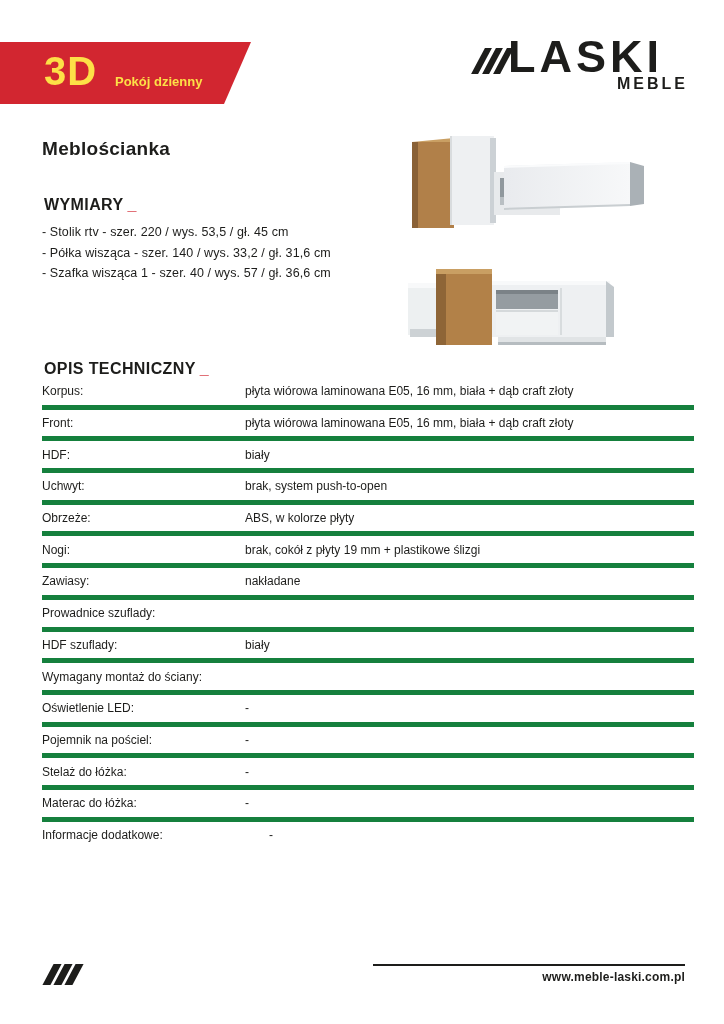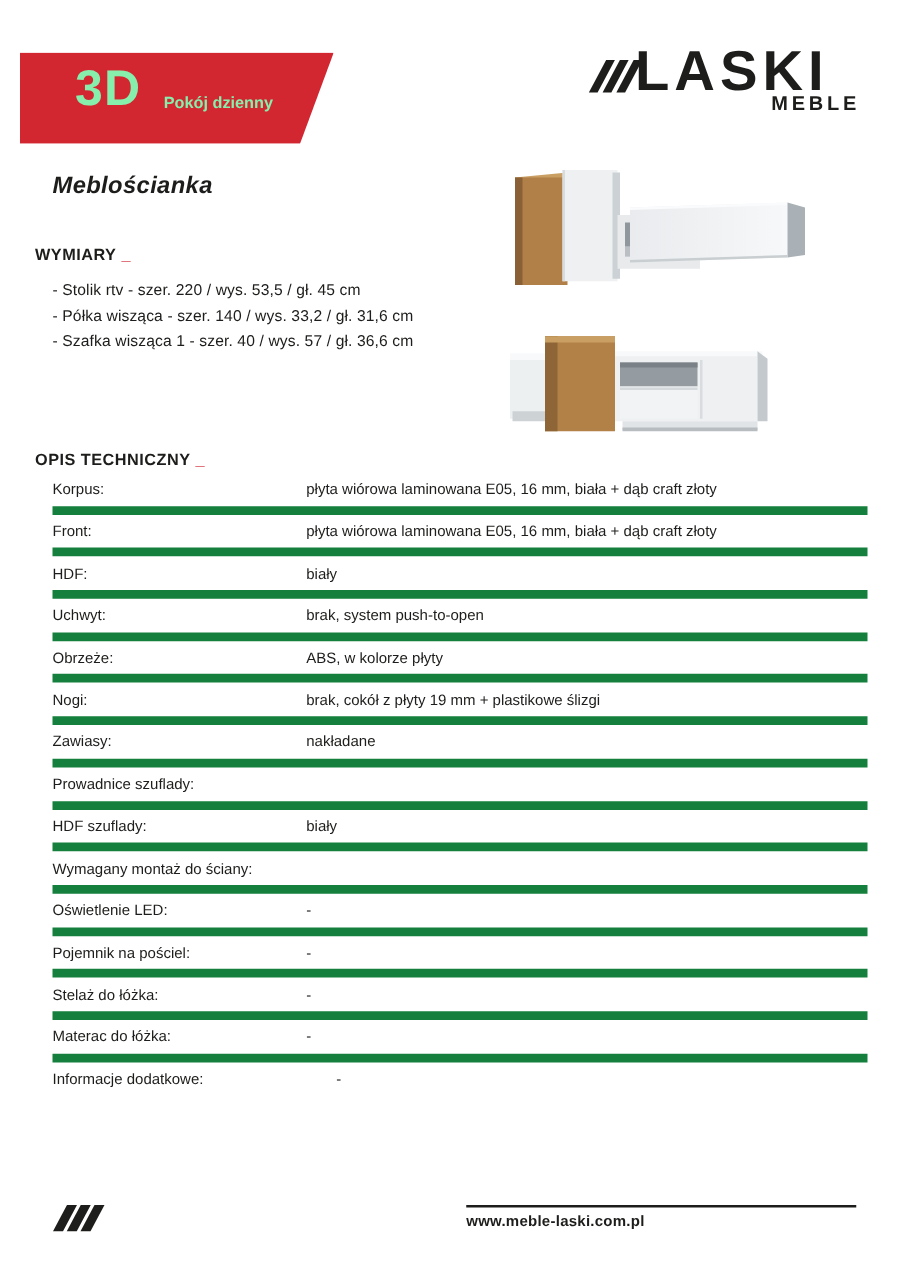--- a/index.html
+++ b/index.html
@@ -7,25 +7,25 @@
     position:relative;
     width:724px;height:1024px;
     background:#ffffff;
     font-family:"Liberation Sans", sans-serif;
     color:#1d1d1b;
     overflow:hidden;
   }
 
   
   .banner{
-    position:absolute;left:16px;top:42px;
-    width:251px;height:73px;
+    position:absolute;left:0;top:42px;
+    width:251px;height:62px;
     background:#d22630;
     clip-path:polygon(0 0,100% 0,calc(100% - 27px) 100%,0 100%);
-    color:#86efac;
+    color:#fde047;
   }
   .banner-3d{
     position:absolute;left:44px;top:7px;
     font-size:40px;font-weight:bold;letter-spacing:1px;
   }
   .banner-sub{
     position:absolute;left:115px;top:32px;
     font-size:13px;font-weight:bold;
   }
 
@@ -42,25 +42,25 @@
     font-size:45px;font-weight:bold;letter-spacing:4px;line-height:1;
   }
   .brand-sub{
     position:absolute;right:0;top:36px;
     font-size:16px;font-weight:bold;letter-spacing:3px;line-height:1;
   }
 
   
   .page-title{
     position:absolute;left:42px;top:138px;margin:0;
-    font-size:19px;font-weight:bold;letter-spacing:0.3px;font-style:italic;
+    font-size:19px;font-weight:bold;letter-spacing:0.3px;
   }
   .section-heading{
-    position:absolute;left:28px;
-    font-size:13px;font-weight:bold;letter-spacing:0.4px;
+    position:absolute;left:44px;
+    font-size:16px;font-weight:bold;letter-spacing:0.4px;
   }
   .section-heading .red-mark{color:#d22630;font-weight:bold;margin-left:4px;}
   .dims-heading{top:196px;}
   .specs-heading{top:360px;}
 
   
   .dims{
     position:absolute;left:42px;top:222px;margin:0;padding:0;
     list-style:none;font-size:12.5px;line-height:20.5px;letter-spacing:0.1px;
   }
@@ -69,37 +69,37 @@
   .product-img{position:absolute;}
   .img-wall-unit{left:408px;top:126px;}
   .img-tv-stand{left:406px;top:257px;}
 
   
   .spec-table{
     position:absolute;left:42px;top:378px;width:652px;
   }
   .spec-row{
     display:flex;align-items:center;height:26.7px;
-    border-bottom:7px solid #15803d;
+    border-bottom:5px solid #15803d;
     font-size:12px;
   }
   .spec-row:last-child{border-bottom:none;gap:24px;}
   .spec-label{width:203px;flex:0 0 203px;}
   .spec-value{flex:1;}
 
   
   .footer-slashes{position:absolute;left:48px;top:964px;}
   .footer-slashes i{width:8px;height:21px;margin-right:3px;}
   .footer-line{
     position:absolute;left:373px;top:964px;width:312px;height:1.5px;
     background:#1d1d1b;
   }
   .website{
     position:absolute;left:373px;top:970px;width:312px;
-    font-size:12px;font-weight:bold;letter-spacing:0.2px;
+    text-align:right;font-size:12px;font-weight:bold;letter-spacing:0.2px;
   }
 </style>
 </head>
 <body>
 
 <div class="page">
 
   <div class="banner">
     <span class="banner-3d">3D</span>
     <span class="banner-sub">Pokój dzienny</span>

